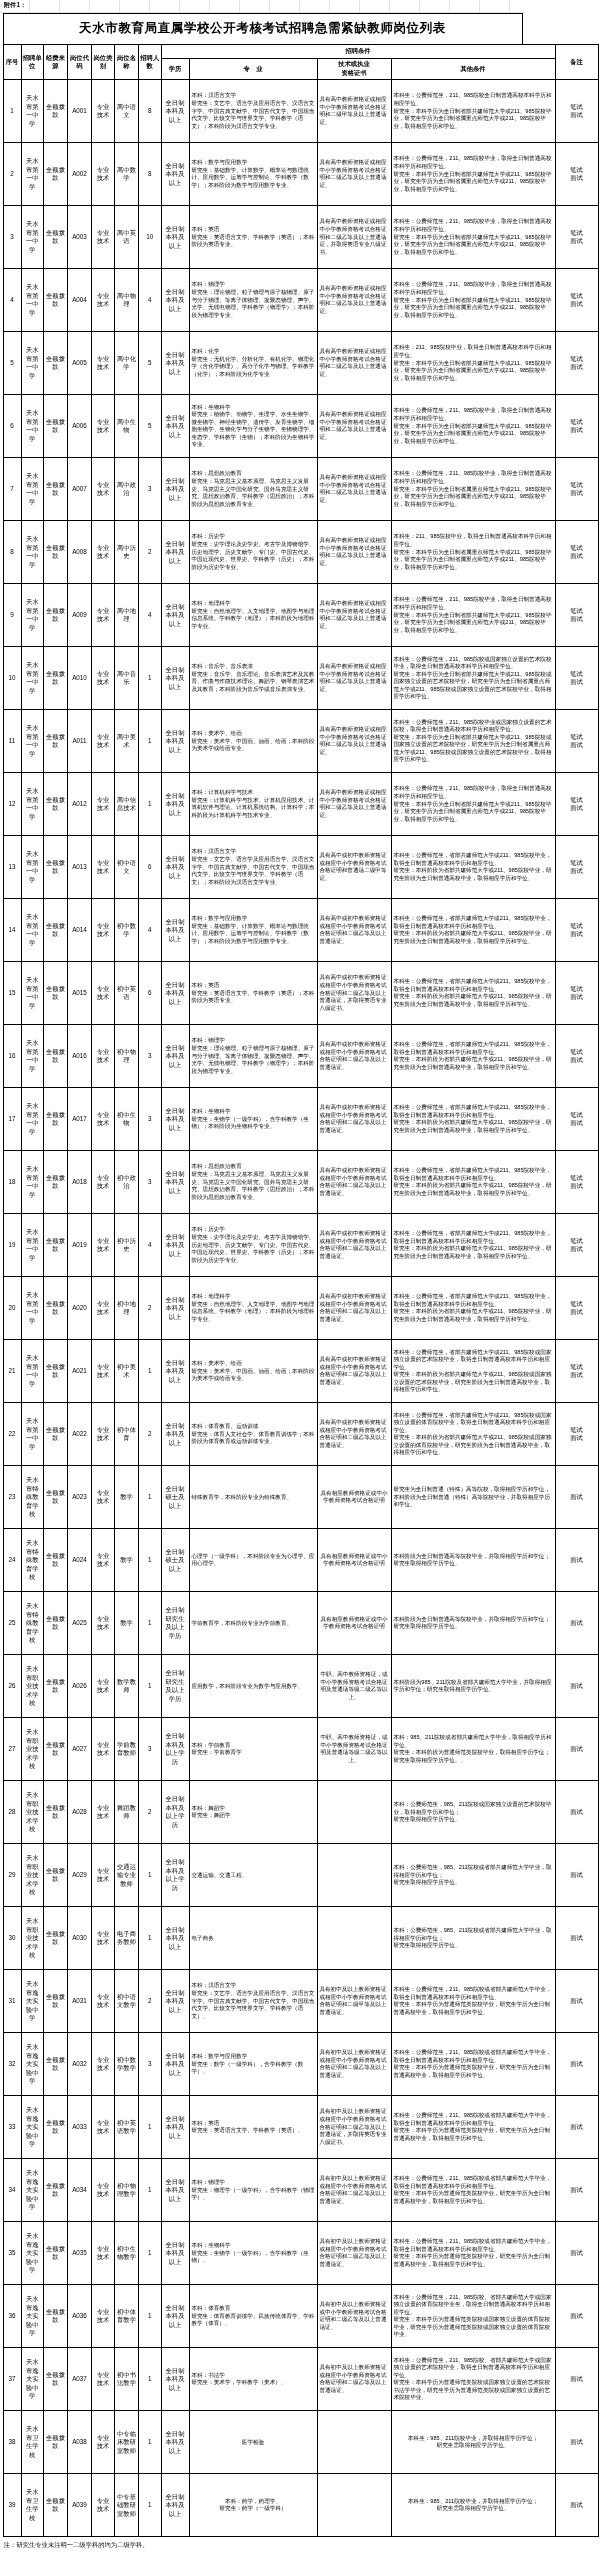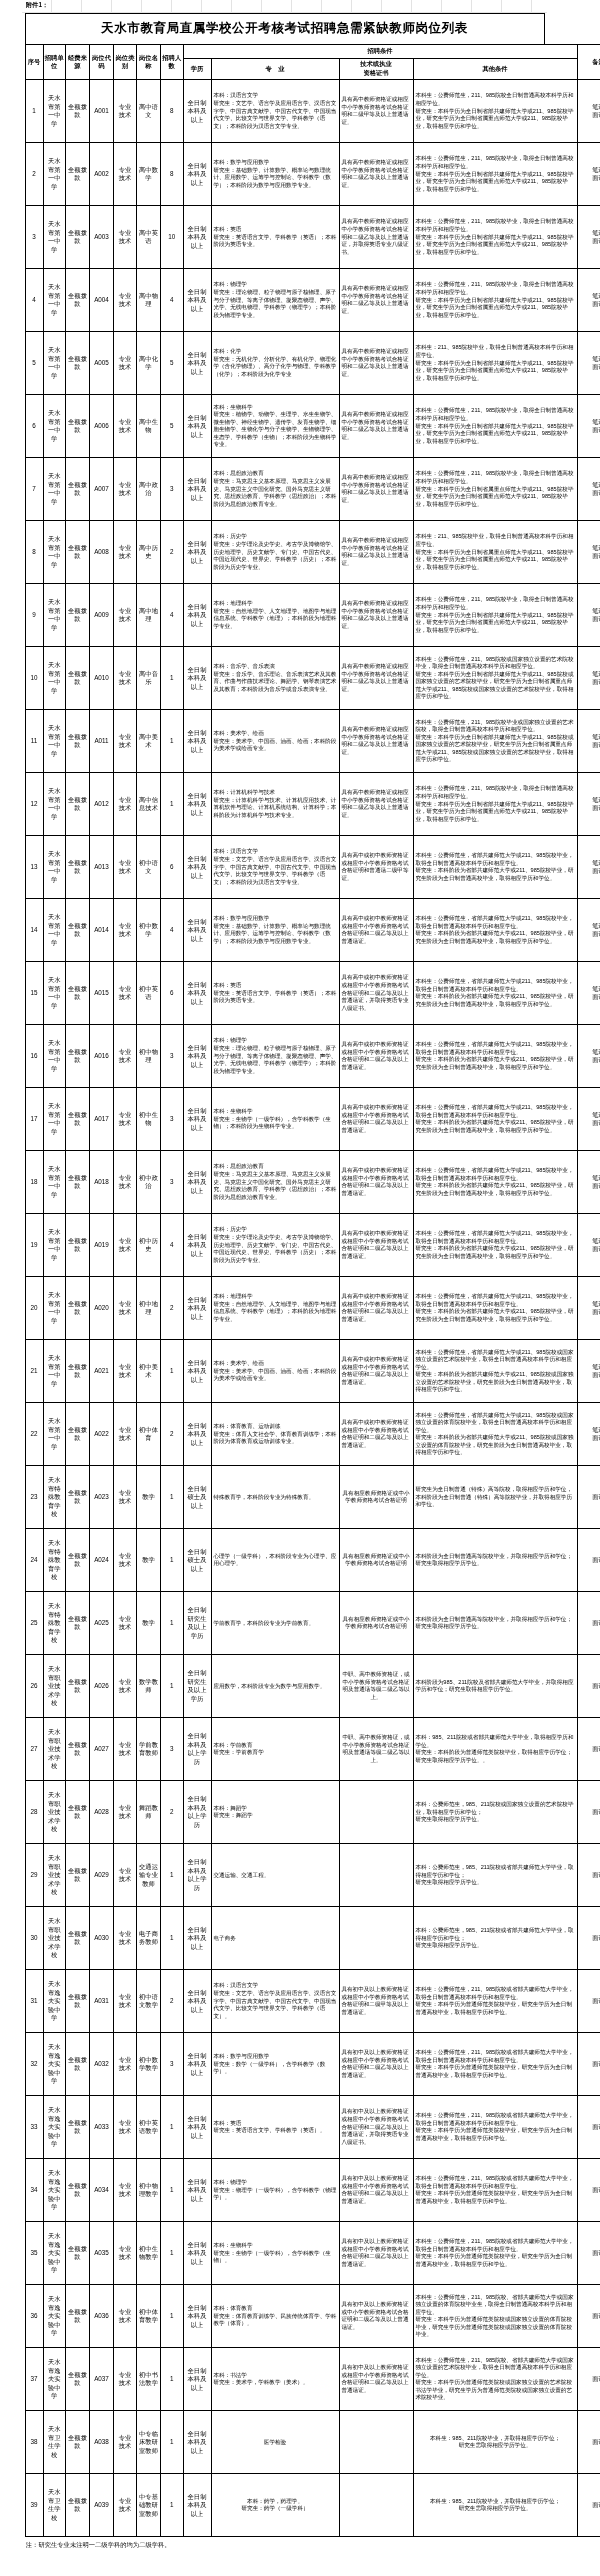--- a/index.html
+++ b/index.html
@@ -2,21 +2,21 @@
 <html style="font-size:10px"><head>
 <meta charset="utf-8">
 <style>
   html,body{margin:0;padding:0;}
   body{
     width:601px;
     background:#ffffff;
     font-family:"Liberation Sans","DejaVu Sans",sans-serif;
     color:#000;
   }
-  .page{width:525px;margin-left:22px;}
+  .page{width:525px;}
   
   .attach-strip{
     height:12.5px;
     display:flex;align-items:center;
     font-size:6.3px;font-weight:bold;
     padding-left:3.8px;box-sizing:border-box;
     background:
       repeating-linear-gradient(to right,transparent 0 29px,#e3e3e3 29px 30px);
     border-bottom:0.6px solid #e3e3e3;
   }

